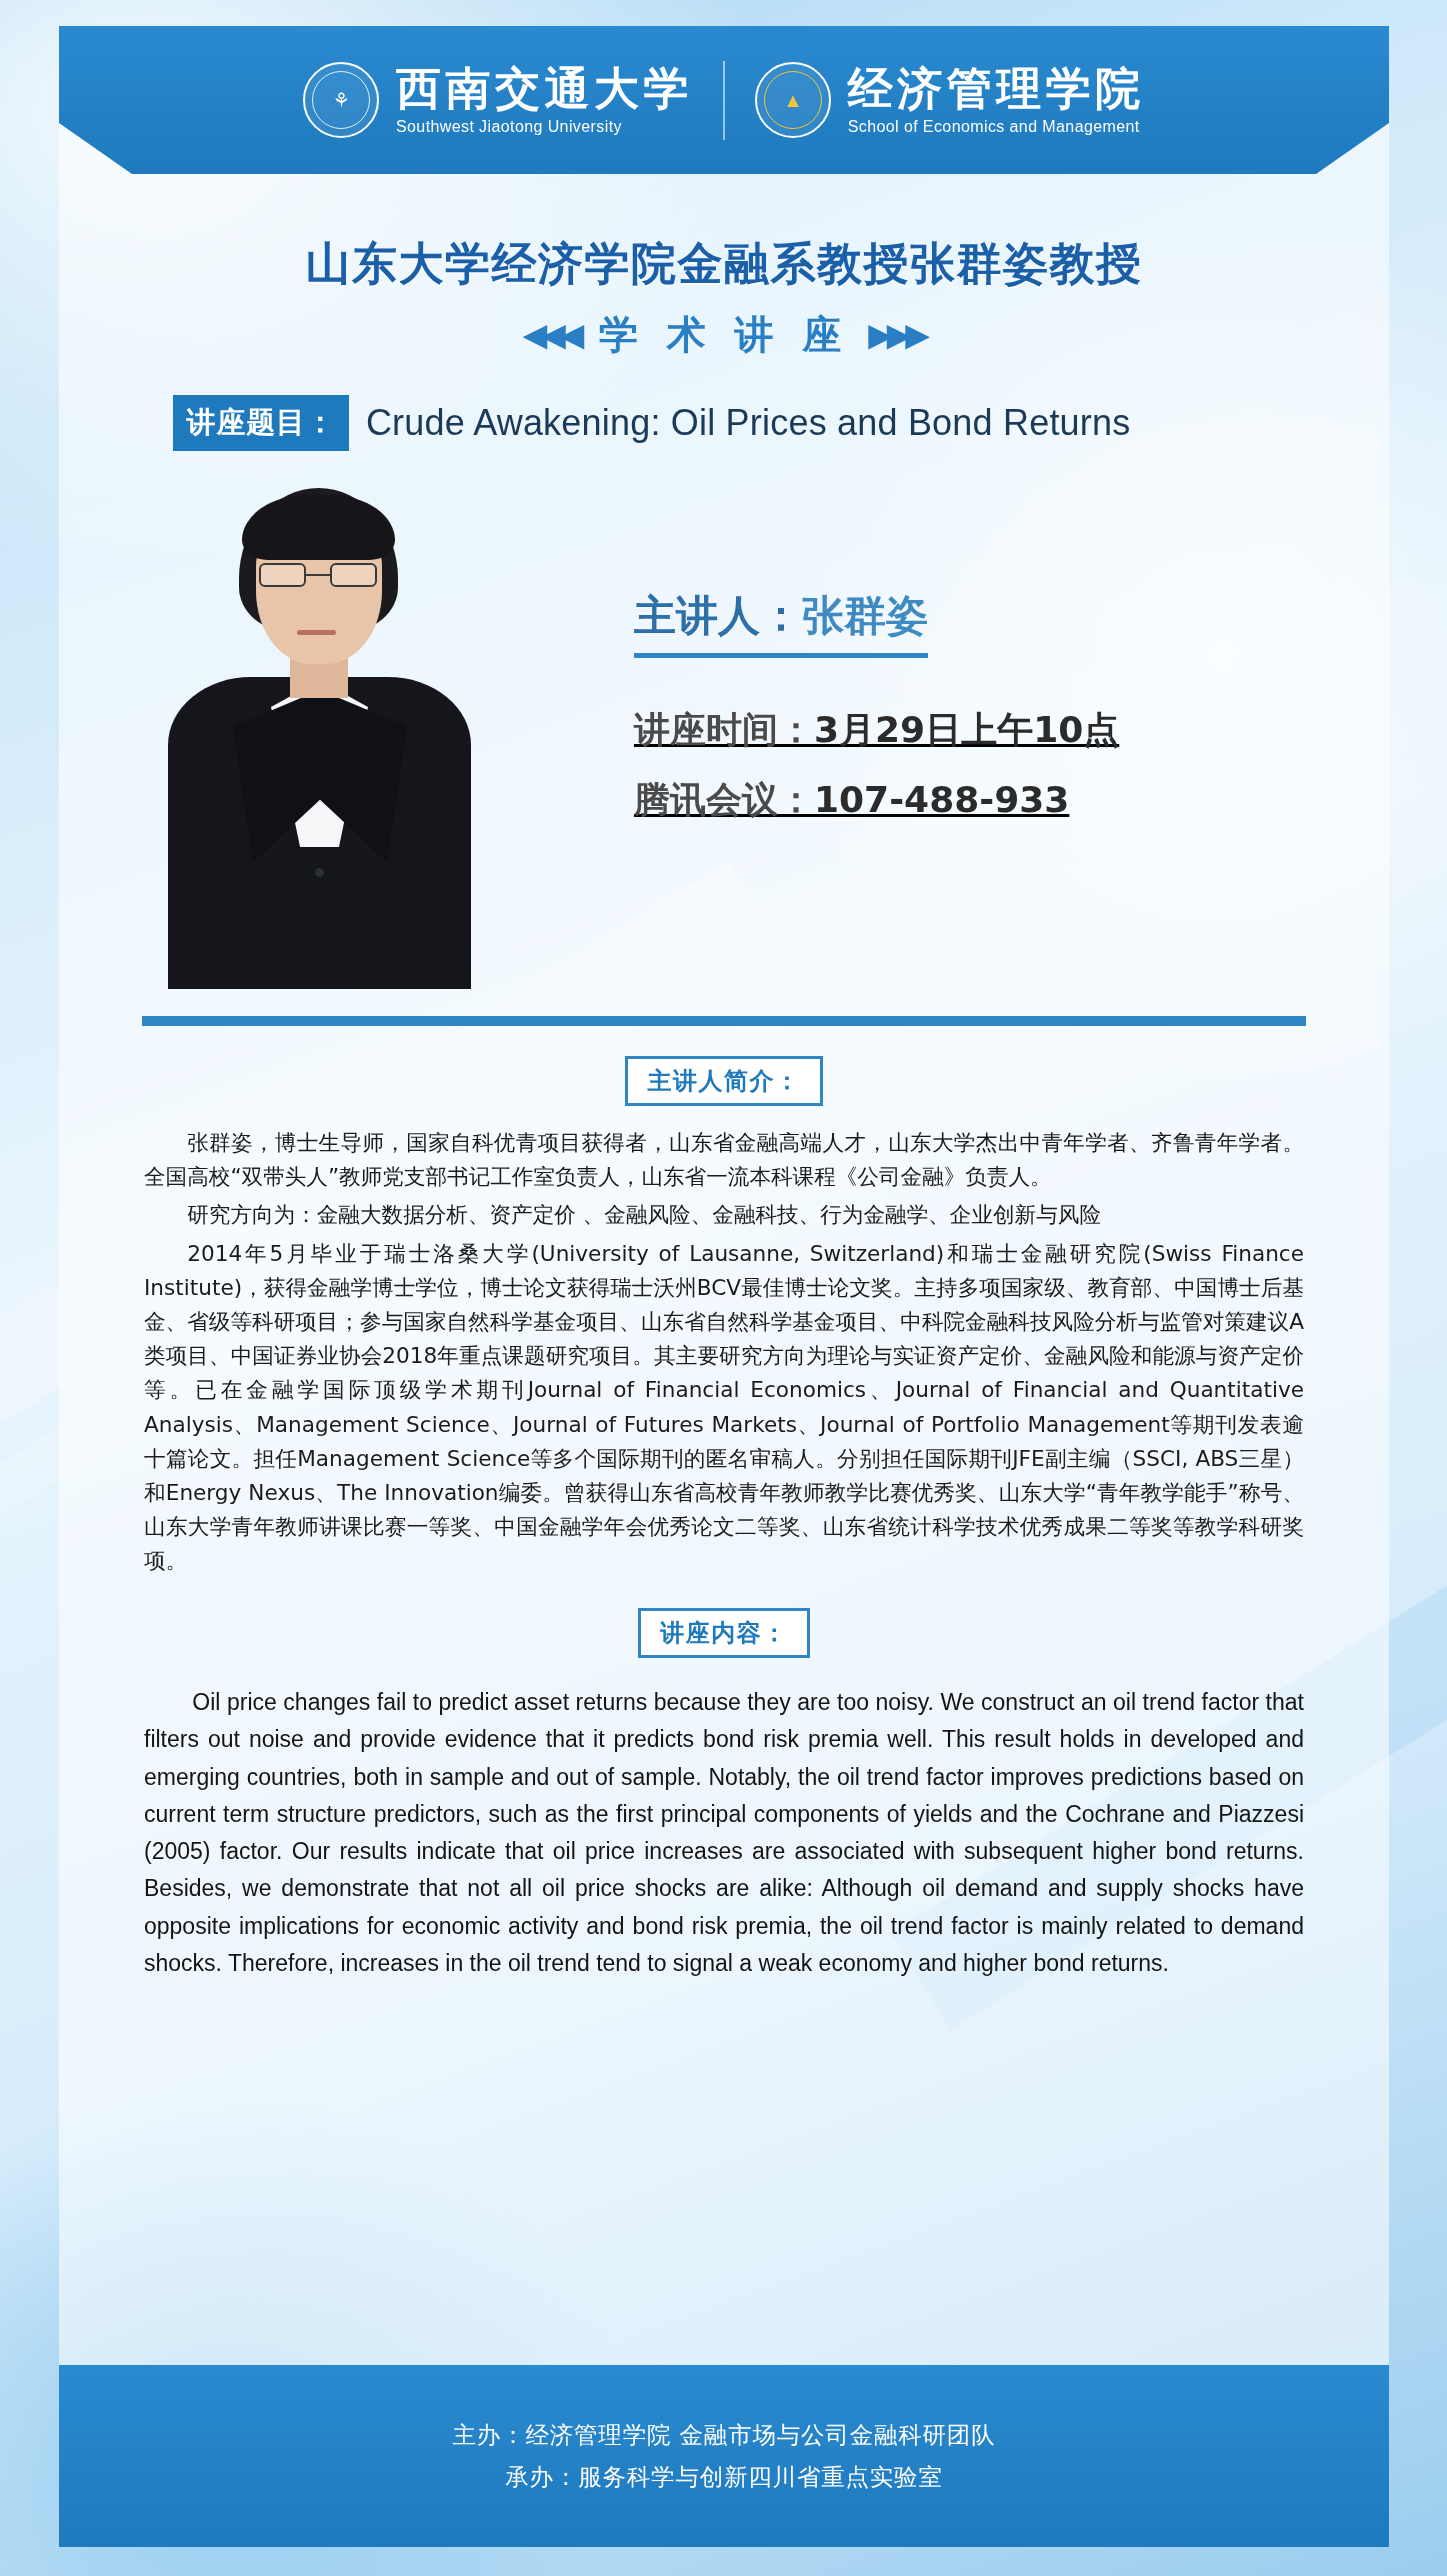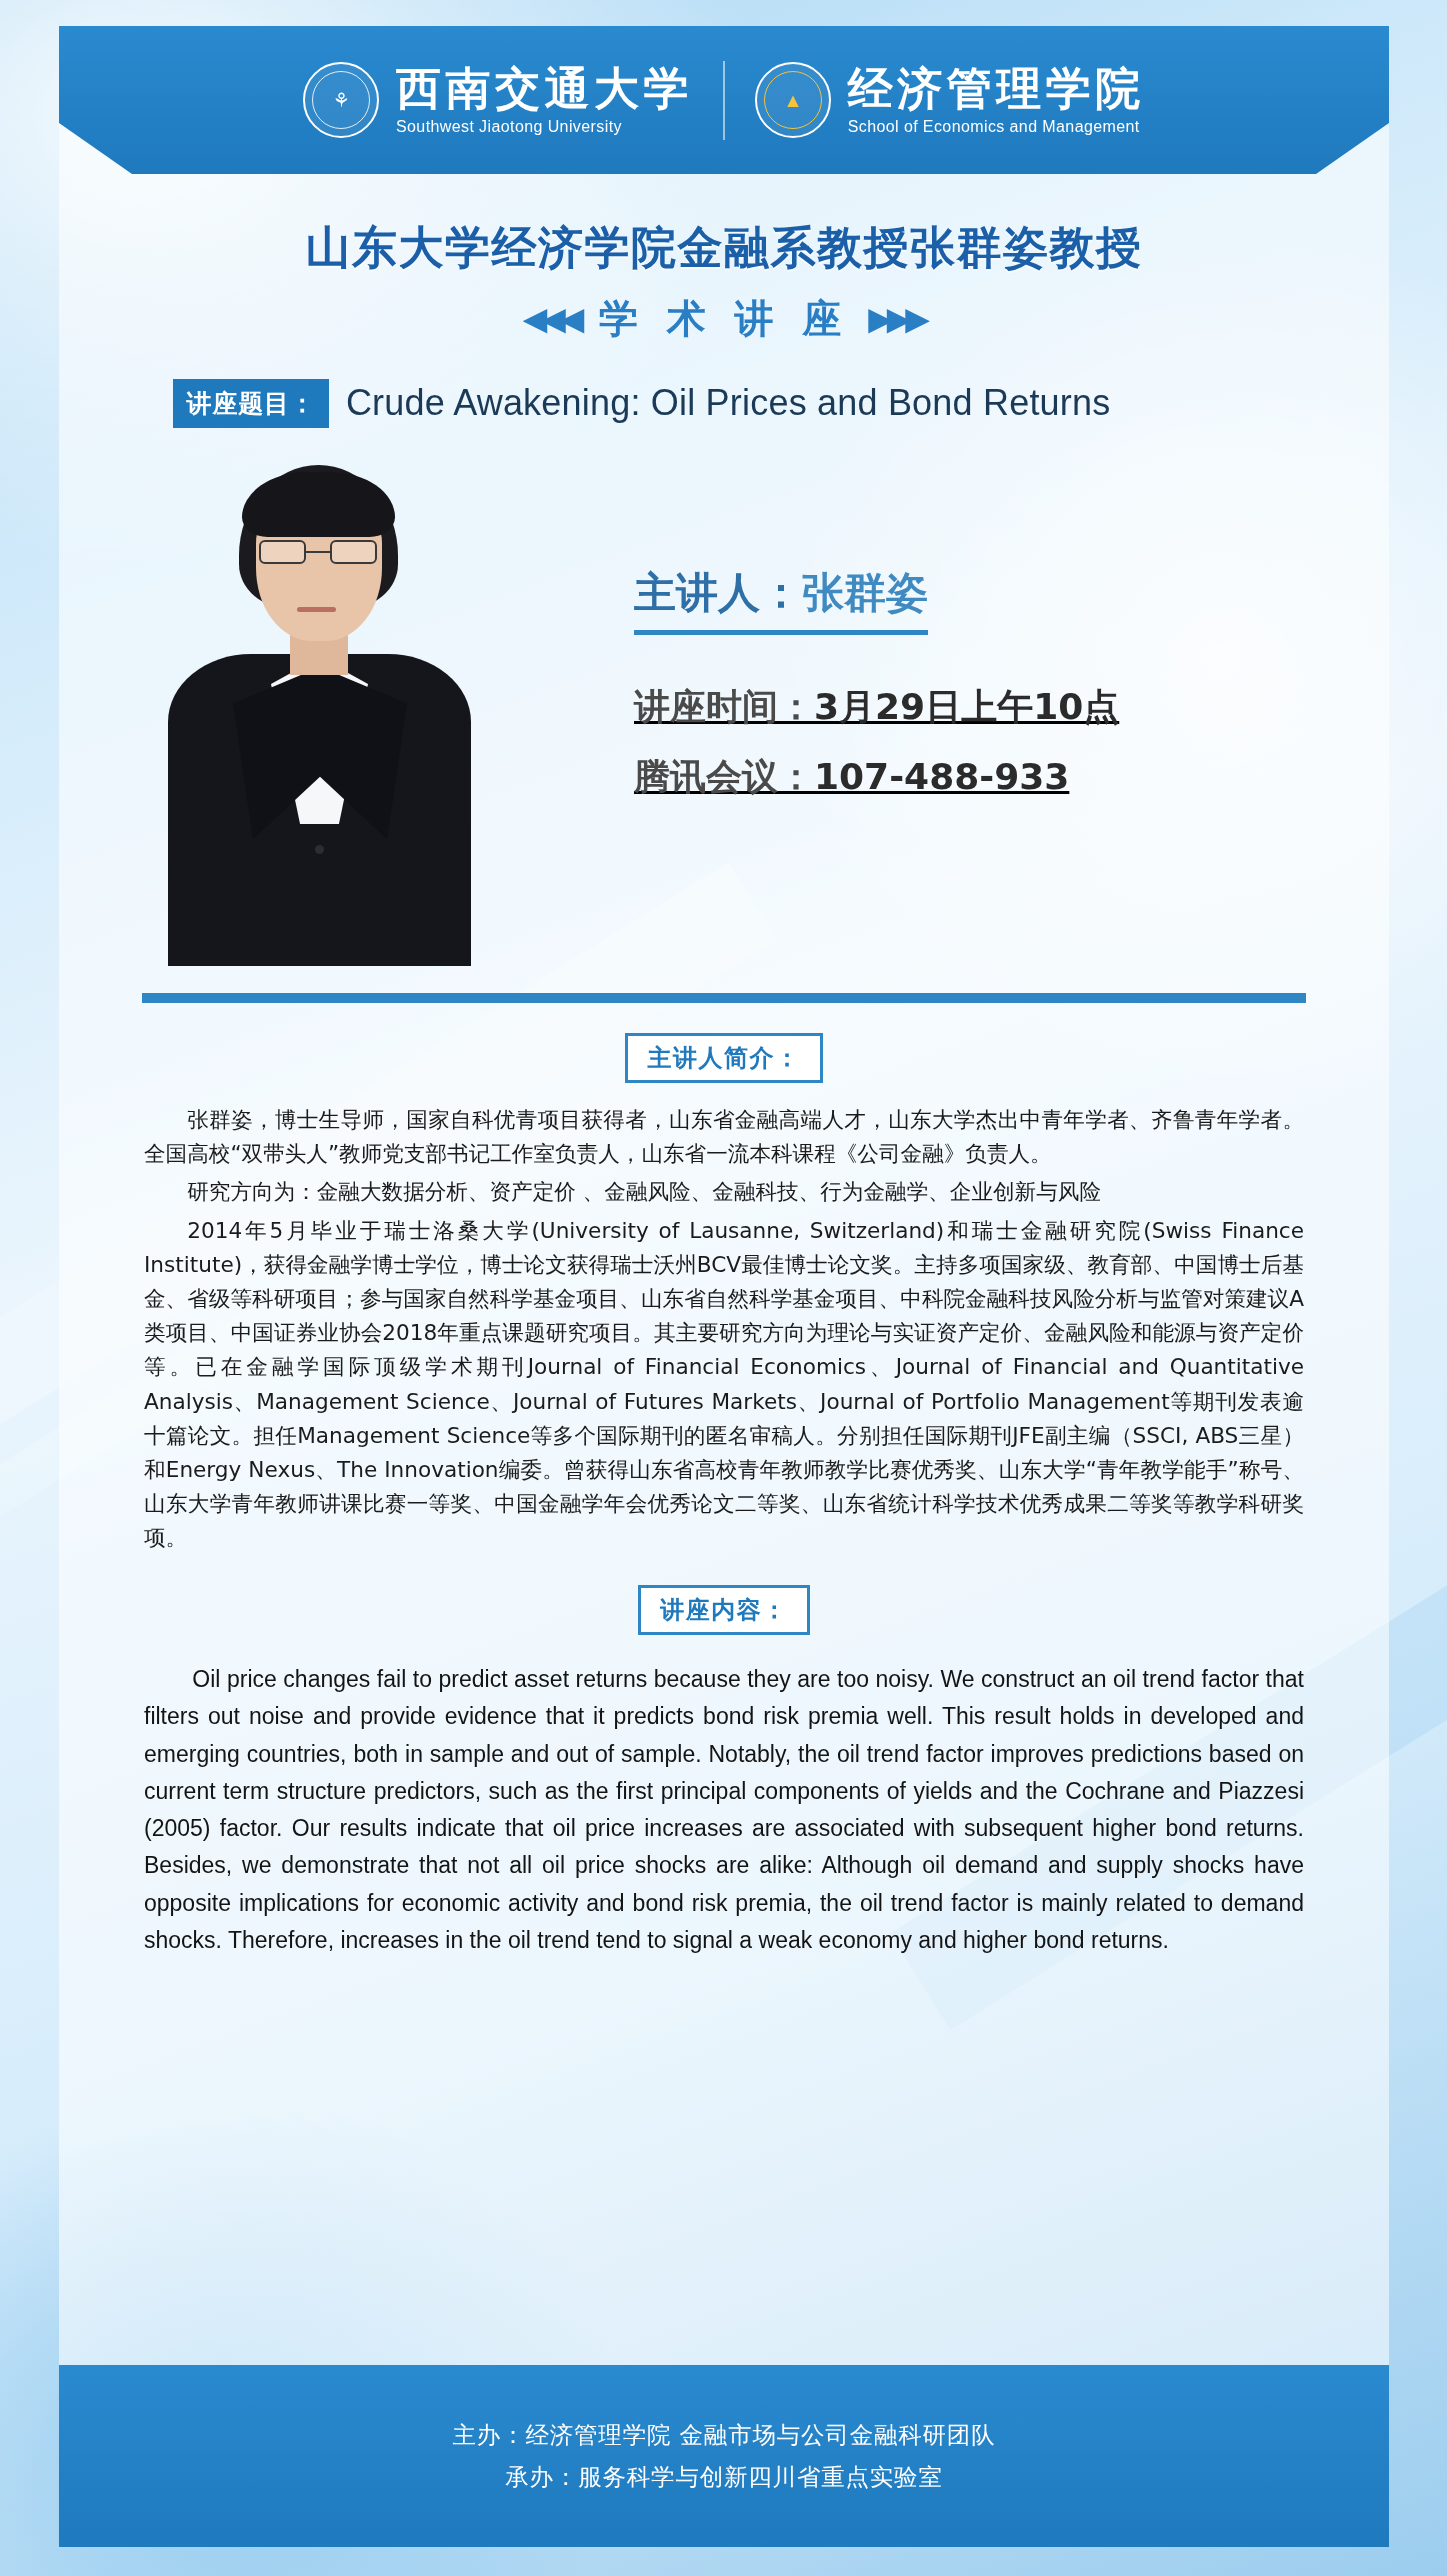--- a/index.html
+++ b/index.html
@@ -121,21 +121,21 @@
   .divider-v {
     width: 1.5px;
     height: 79px;
     background: rgba(255,255,255,.55);
     margin: 0 10.6px;
   }
 
   
   .title-wrap {
     text-align: center;
-    margin-top: 44px;
+    margin-top: 60px;
   }
   .main-title {
     font-size: 45px;
     font-weight: bold;
     color: #1a5fa8;
     letter-spacing: 1.5px;
     font-family: "DejaVu Sans", "Liberation Sans", sans-serif;
     text-shadow: 0 1.5px 0 rgba(255,255,255,.6);
   }
   .sub-title-row {
@@ -163,21 +163,21 @@
   .topic-row {
     margin-top: 33px;
     display: flex;
     align-items: center;
     padding-left: 114px;
     gap: 16.7px;
   }
   .tag {
     background: #1f79bd;
     color: #fff;
-    font-size: 25px;
+    font-size: 29px;
     font-weight: bold;
     padding: 8.3px 13.6px;
     letter-spacing: 0.8px;
     font-family: "DejaVu Sans", "Liberation Sans", sans-serif;
     white-space: nowrap;
   }
   .topic-text {
     font-size: 36px;
     font-weight: normal;
     color: #1b3a57;

